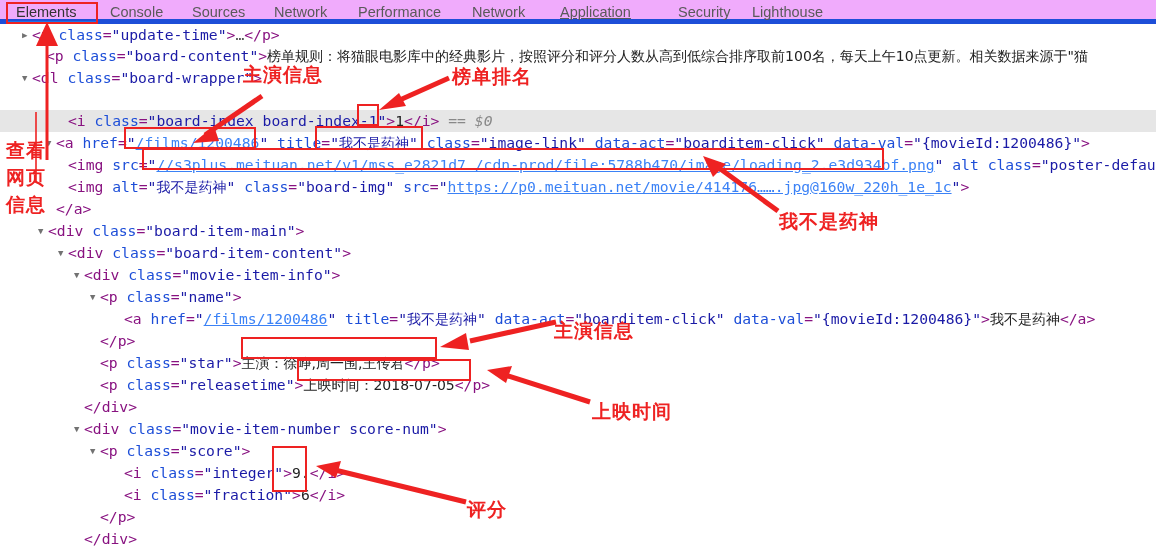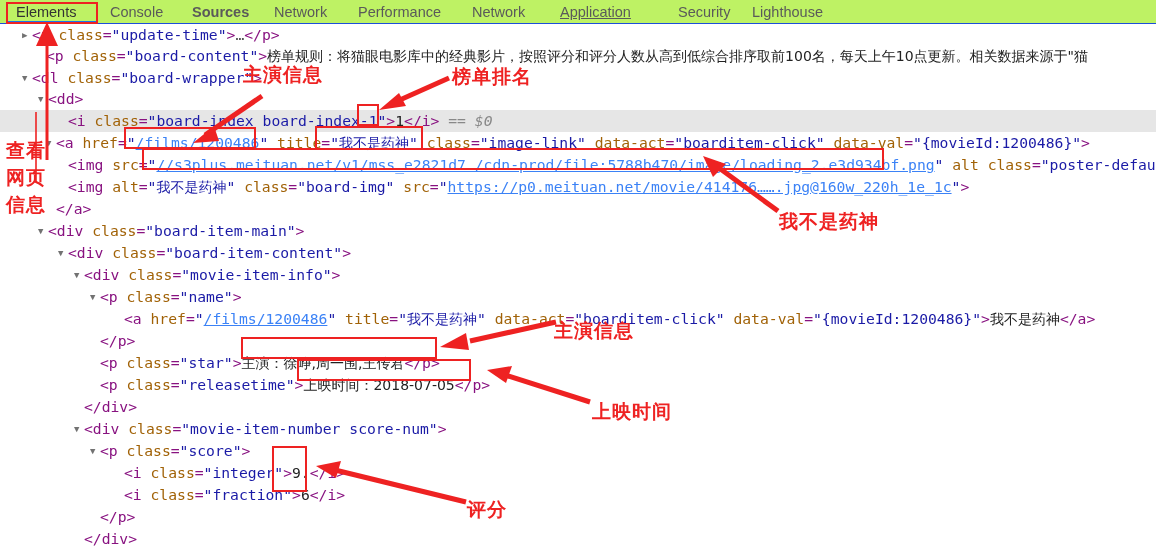--- a/index.html
+++ b/index.html
@@ -8,22 +8,22 @@
     width: 1156px; height: 554px;
     background: #ffffff;
     font-family: "DejaVu Sans Mono", "Liberation Mono", monospace;
     overflow: hidden;
   }
   #root { position: relative; width: 1156px; height: 554px; background: #fff; }
 
   
   .tabbar {
     position: absolute; left: 0; top: 0; width: 1156px; height: 24px;
-    background: #bef264;
-    border-bottom: 1px solid #1d4ed8;
+    background: #f0abfc;
+    border-bottom: 5px solid #1d4ed8;
     font-family: "Liberation Sans", sans-serif;
   }
   .tabbar .tab {
     position: absolute; top: 0; height: 23px;
     display: flex; align-items: center;
     font-size: 14.5px; color: #5a5a5a;
     white-space: nowrap;
     padding: 0 2px;
   }
   .tabbar .tab.active { color: #333; }
@@ -49,21 +49,21 @@
   }
   .row.selected { background: #e6e6e6; }
   .row .ind { display: inline-block; }
   .tri {
     display: inline-block; width: 10px; color: #727272;
     font-size: 9px; vertical-align: 2px;
   }
   .tri.blank { color: transparent; }
 
   .tag   { color: #881280; }
-  .attr  { color: #a16207; }
+  .attr  { color: #1d4ed8; }
   .val   { color: #1a1aa6; }
   .txt   { color: #222; }
   .punct { color: #881280; }
   .lnk   { color: #3b82f6; text-decoration: underline; }
   .ellip { color: #555; }
   .dollar{ color: #888; font-style: italic; }
   .cjk   { font-family: "DejaVu Sans", "Liberation Sans", sans-serif; font-size: 14px; }
 
   
   .anno {
@@ -92,21 +92,21 @@
 <div id="root">
 
   <div class="tabbar" id="tabbar">
       <div class="tab active" style="left: 14px;">
         <span>Elements</span>
       </div>
       <div class="tab-underline" style="left: 6px; top: 21px; width: 92px;"></div>
       <div class="tab" style="left: 108px;">
         <span>Console</span>
       </div>
-      <div class="tab" style="left: 190px; font-weight: bold;">
+      <div class="tab" style="left: 190px;">
         <span>Sources</span>
       </div>
       <div class="tab" style="left: 272px;">
         <span>Network</span>
       </div>
       <div class="tab" style="left: 356px;">
         <span>Performance</span>
       </div>
       <div class="tab" style="left: 470px;">
         <span>Network</span>
@@ -119,21 +119,20 @@
       </div>
       <div class="tab" style="left: 750px;">
         <span>Lighthouse</span>
       </div>
     </div>
 
   <div class="code" id="codearea">
       <div class="row" style="top: 0px;"><span class="ind" style="width: 22px;"></span><span class="tri">▶</span><span class="punct">&lt;</span><span class="tag">p</span><span class="txt"> </span><span class="attr">class</span><span class="punct">=</span><span class="val">"update-time"</span><span class="punct">&gt;</span><span class="ellip">…</span><span class="punct">&lt;/</span><span class="tag">p</span><span class="punct">&gt;</span></div>
       <div class="row" style="top: 21px;"><span class="ind" style="width: 36px;"></span><span class="tri blank">&nbsp;</span><span class="punct">&lt;</span><span class="tag">p</span><span class="txt"> </span><span class="attr">class</span><span class="punct">=</span><span class="val">"board-content"</span><span class="punct">&gt;</span><span class="cjk">榜单规则：将猫眼电影库中的经典影片，按照评分和评分人数从高到低综合排序取前100名，每天上午10点更新。相关数据来源于"猫</span></div>
       <div class="row" style="top: 43px;"><span class="ind" style="width: 22px;"></span><span class="tri">▼</span><span class="punct">&lt;</span><span class="tag">dl</span><span class="txt"> </span><span class="attr">class</span><span class="punct">=</span><span class="val">"board-wrapper"</span><span class="punct">&gt;</span></div>
-      <div class="row" style="top: 64px;"><span class="ind" style="width: 38px;"></span><span class="tri">▼</span><span class="punct">&lt;</span><span class="tag">dd</span><span class="punct">&gt;</span></div>
       <div class="row selected" style="top: 86px;"><span class="ind" style="width: 58px;"></span><span class="tri blank">&nbsp;</span><span class="punct">&lt;</span><span class="tag">i</span><span class="txt"> </span><span class="attr">class</span><span class="punct">=</span><span class="val">"board-index board-index-1"</span><span class="punct">&gt;</span><span class="txt">1</span><span class="punct">&lt;/</span><span class="tag">i</span><span class="punct">&gt;</span><span class="txt"> </span><span class="dollar">== $0</span></div>
       <div class="row" style="top: 108px;"><span class="ind" style="width: 46px;"></span><span class="tri">▼</span><span class="punct">&lt;</span><span class="tag">a</span><span class="txt"> </span><span class="attr">href</span><span class="punct">=</span><span class="val">"</span><span class="lnk">/films/1200486</span><span class="val">"</span><span class="txt"> </span><span class="attr">title</span><span class="punct">=</span><span class="val">"</span><span class="val cjk">我不是药神</span><span class="val">"</span><span class="txt"> </span><span class="attr">class</span><span class="punct">=</span><span class="val">"image-link"</span><span class="txt"> </span><span class="attr">data-act</span><span class="punct">=</span><span class="val">"boarditem-click"</span><span class="txt"> </span><span class="attr">data-val</span><span class="punct">=</span><span class="val">"{movieId:1200486}"</span><span class="punct">&gt;</span></div>
       <div class="row" style="top: 130px;"><span class="ind" style="width: 58px;"></span><span class="tri blank">&nbsp;</span><span class="punct">&lt;</span><span class="tag">img</span><span class="txt"> </span><span class="attr">src</span><span class="punct">=</span><span class="val">"</span><span class="lnk">//s3plus.meituan.net/v1/mss_e2821d7…/cdn-prod/file:5788b470/image/loading_2.e3d934bf.png</span><span class="val">"</span><span class="txt"> </span><span class="attr">alt</span><span class="txt"> </span><span class="attr">class</span><span class="punct">=</span><span class="val">"poster-default"</span></div>
       <div class="row" style="top: 152px;"><span class="ind" style="width: 58px;"></span><span class="tri blank">&nbsp;</span><span class="punct">&lt;</span><span class="tag">img</span><span class="txt"> </span><span class="attr">alt</span><span class="punct">=</span><span class="val">"</span><span class="val cjk">我不是药神</span><span class="val">"</span><span class="txt"> </span><span class="attr">class</span><span class="punct">=</span><span class="val">"board-img"</span><span class="txt"> </span><span class="attr">src</span><span class="punct">=</span><span class="val">"</span><span class="lnk">https://p0.meituan.net/movie/414176…….jpg@160w_220h_1e_1c</span><span class="val">"</span><span class="punct">&gt;</span></div>
       <div class="row" style="top: 174px;"><span class="ind" style="width: 46px;"></span><span class="tri blank">&nbsp;</span><span class="punct">&lt;/</span><span class="tag">a</span><span class="punct">&gt;</span></div>
       <div class="row" style="top: 196px;"><span class="ind" style="width: 38px;"></span><span class="tri">▼</span><span class="punct">&lt;</span><span class="tag">div</span><span class="txt"> </span><span class="attr">class</span><span class="punct">=</span><span class="val">"board-item-main"</span><span class="punct">&gt;</span></div>
       <div class="row" style="top: 218px;"><span class="ind" style="width: 58px;"></span><span class="tri">▼</span><span class="punct">&lt;</span><span class="tag">div</span><span class="txt"> </span><span class="attr">class</span><span class="punct">=</span><span class="val">"board-item-content"</span><span class="punct">&gt;</span></div>
       <div class="row" style="top: 240px;"><span class="ind" style="width: 74px;"></span><span class="tri">▼</span><span class="punct">&lt;</span><span class="tag">div</span><span class="txt"> </span><span class="attr">class</span><span class="punct">=</span><span class="val">"movie-item-info"</span><span class="punct">&gt;</span></div>
       <div class="row" style="top: 262px;"><span class="ind" style="width: 90px;"></span><span class="tri">▼</span><span class="punct">&lt;</span><span class="tag">p</span><span class="txt"> </span><span class="attr">class</span><span class="punct">=</span><span class="val">"name"</span><span class="punct">&gt;</span></div>
       <div class="row" style="top: 284px;"><span class="ind" style="width: 114px;"></span><span class="tri blank">&nbsp;</span><span class="punct">&lt;</span><span class="tag">a</span><span class="txt"> </span><span class="attr">href</span><span class="punct">=</span><span class="val">"</span><span class="lnk">/films/1200486</span><span class="val">"</span><span class="txt"> </span><span class="attr">title</span><span class="punct">=</span><span class="val">"</span><span class="val cjk">我不是药神</span><span class="val">"</span><span class="txt"> </span><span class="attr">data-act</span><span class="punct">=</span><span class="val">"boarditem-click"</span><span class="txt"> </span><span class="attr">data-val</span><span class="punct">=</span><span class="val">"{movieId:1200486}"</span><span class="punct">&gt;</span><span class="cjk">我不是药神</span><span class="punct">&lt;/</span><span class="tag">a</span><span class="punct">&gt;</span></div>

